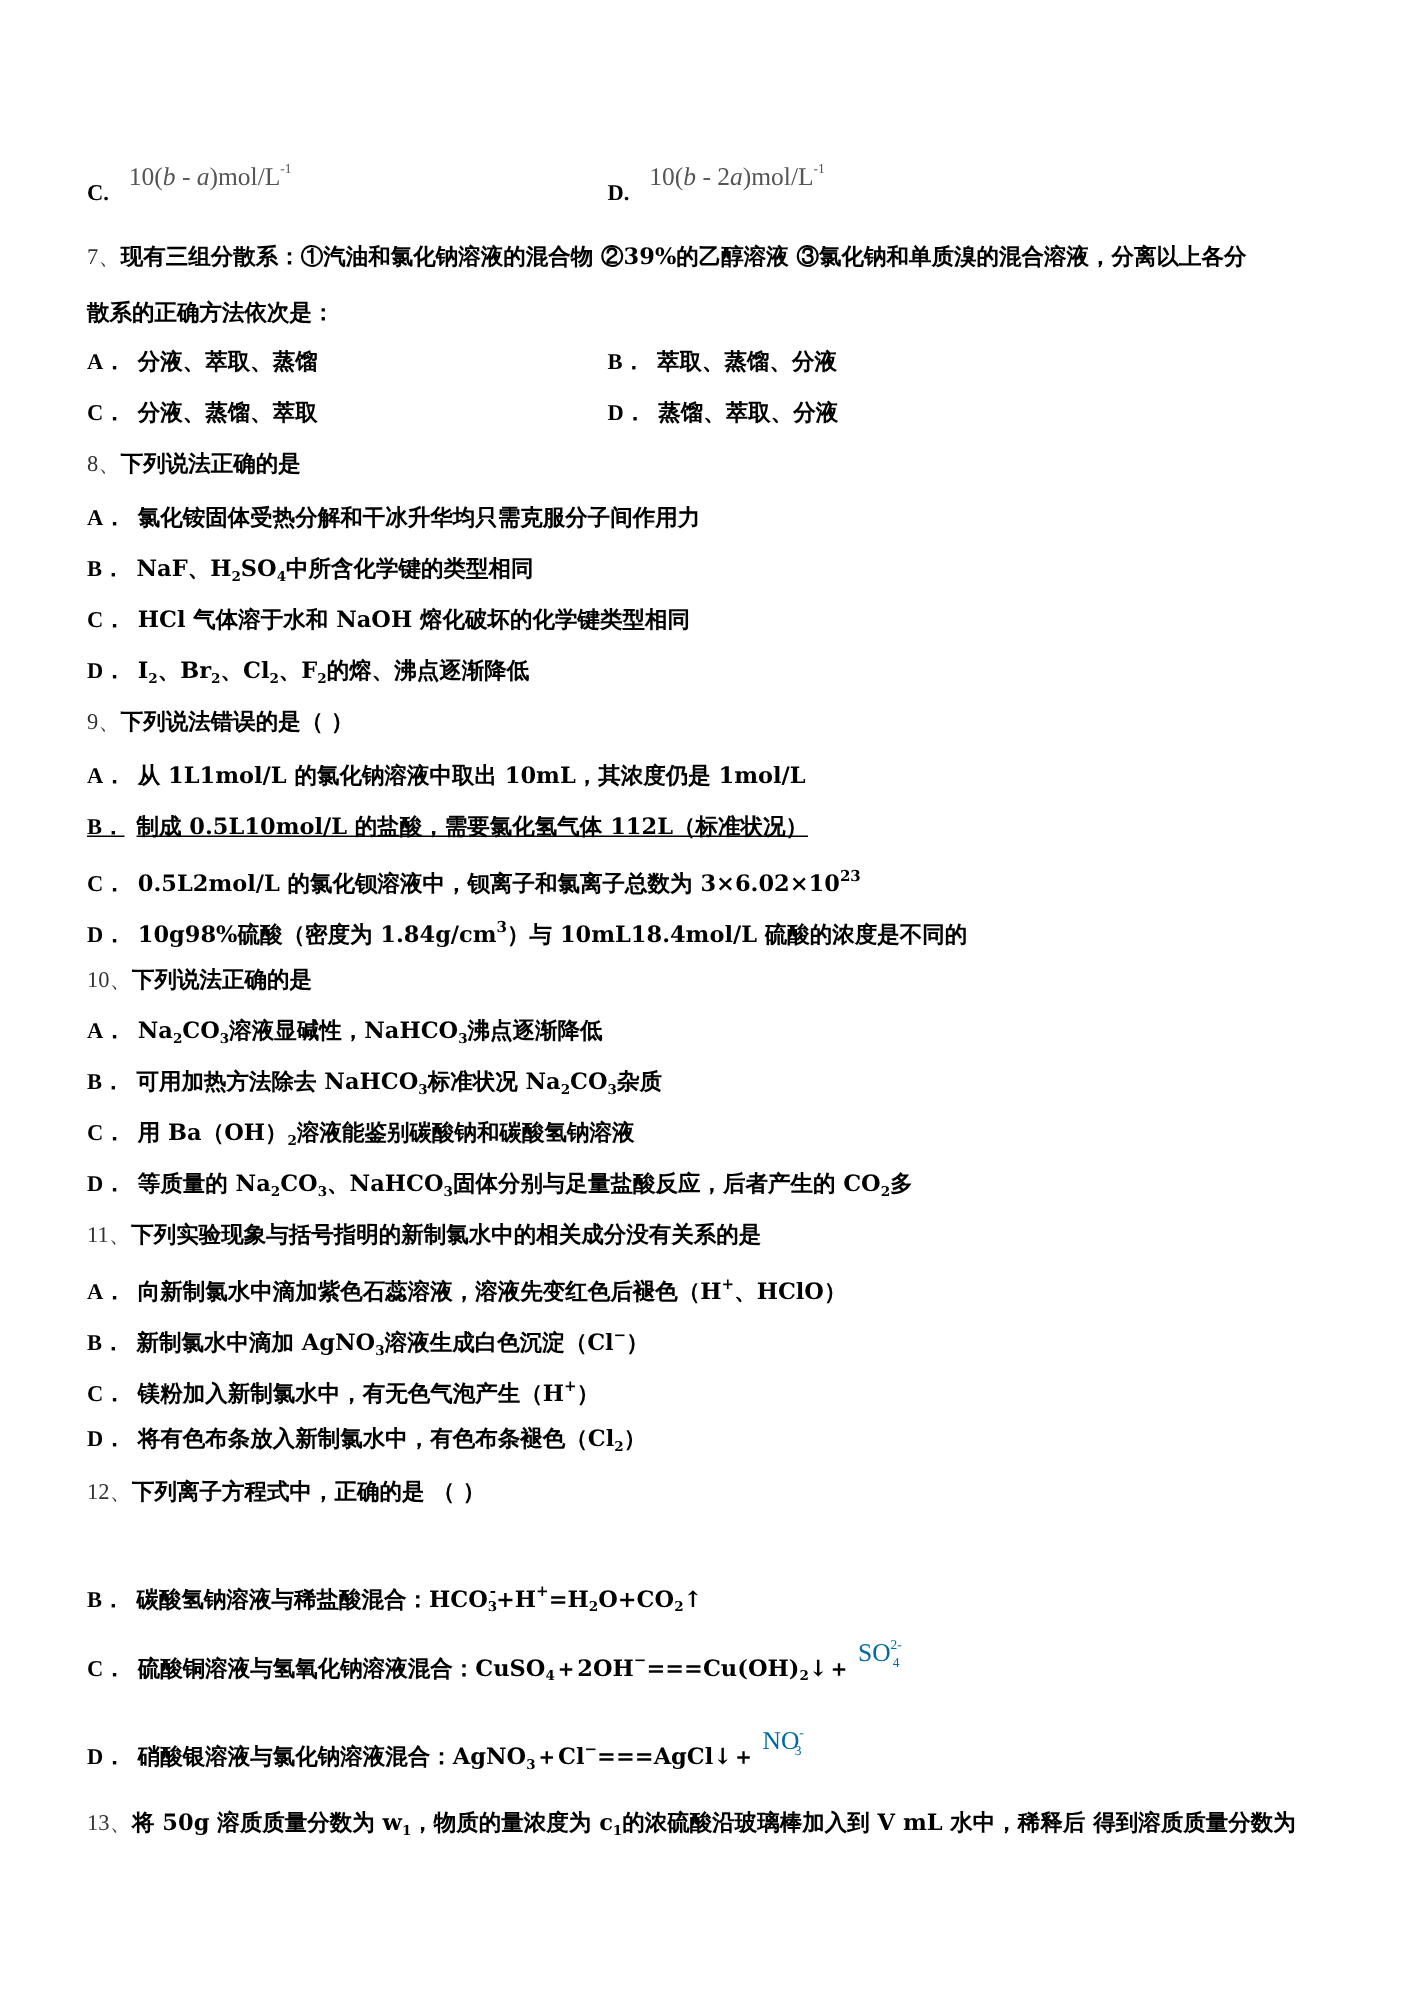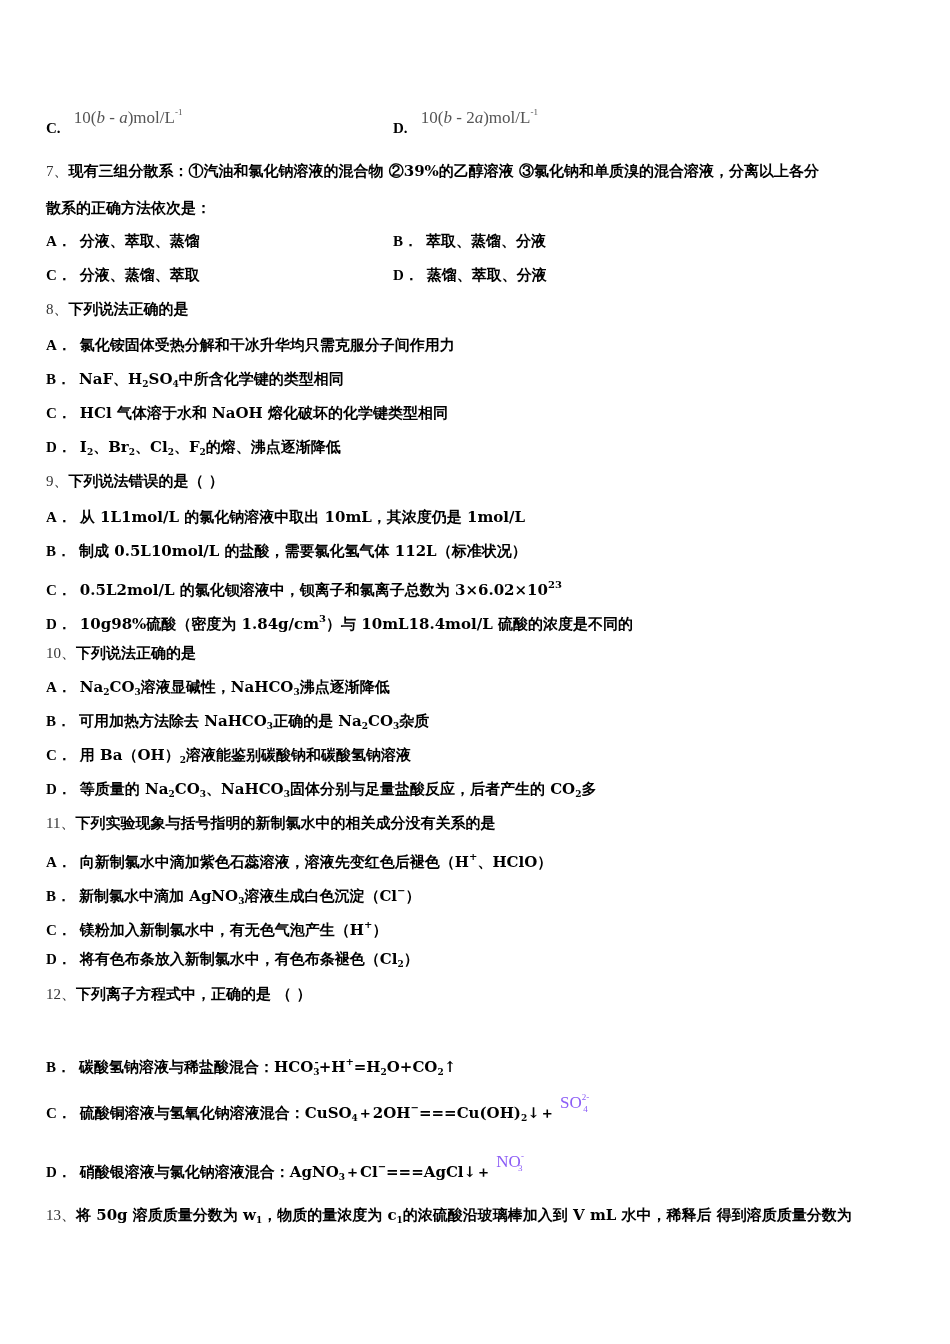--- a/index.html
+++ b/index.html
@@ -10,21 +10,21 @@
   body {
     width: 950px;
     height: 1344px;
     position: relative;
     overflow: hidden;
     font-family: "DejaVu Serif", "Liberation Serif", serif;
     color: #000;
   }
   .page {
     position: absolute;
-    left: 0; top: 0;
+    left: 12px; top: 0;
     width: 756px; height: 1344px;
   }
   .line {
     position: absolute;
     left: 46px;
     font-size: 15px;
     line-height: 20px;
     white-space: nowrap;
     font-weight: bold;
   }
@@ -46,21 +46,21 @@
     color: #555;
     font-size: 17px;
   }
   .math i { font-style: italic; }
   .sup-small { font-size: 9px; vertical-align: 8px; }
   .sub { font-size: 9px; vertical-align: -3px; }
   .sup { font-size: 10px; vertical-align: 7px; }
   .ion {
     font-family: "Liberation Serif", serif;
     font-weight: normal;
-    color: #8b5cf6;
+    color: #0369a1;
     font-size: 17px;
     position: relative;
     top: -10px;
   }
   .ion .isup { font-size: 9px; position: relative; top: -8px; }
   .ion .isub { font-size: 9px; position: relative; top: 4px; margin-left: -6px; }
 </style>
 </head>
 <body>
 
@@ -109,38 +109,38 @@
   <div class="line" style="top:437px;">
     <span class="optletter">D．</span><span>I</span><span class="sub">2</span><span>、Br</span><span class="sub">2</span><span>、Cl</span><span class="sub">2</span><span>、F</span><span class="sub">2</span><span>的熔、沸点逐渐降低</span>
   </div>
 
   <div class="line" style="top:471px;">
     <span class="qnum">9、</span><span class="qtext">下列说法错误的是（   ）</span>
   </div>
   <div class="line" style="top:507px;">
     <span class="optletter">A．</span><span>从 1L1mol/L 的氯化钠溶液中取出 10mL，其浓度仍是 1mol/L</span>
   </div>
-  <div class="line" style="top:541px;">
+  <div class="line" style="top:541px;text-decoration:underline;">
     <span class="optletter">B．</span><span>制成 0.5L10mol/L 的盐酸，需要氯化氢气体 112L（标准状况）</span>
   </div>
   <div class="line" style="top:575px;">
     <span class="optletter">C．</span><span>0.5L2mol/L 的氯化钡溶液中，钡离子和氯离子总数为 3×6.02×10</span><span class="sup">23</span>
   </div>
   <div class="line" style="top:609px;">
     <span class="optletter">D．</span><span>10g98%硫酸（密度为 1.84g/cm</span><span class="sup">3</span><span>）与 10mL18.4mol/L 硫酸的浓度是不同的</span>
   </div>
 
   <div class="line" style="top:643px;">
     <span class="qnum">10、</span><span class="qtext">下列说法正确的是</span>
   </div>
   <div class="line" style="top:677px;">
     <span class="optletter">A．</span><span>Na</span><span class="sub">2</span><span>CO</span><span class="sub">3</span><span>溶液显碱性，NaHCO</span><span class="sub">3</span><span>沸点逐渐降低</span>
   </div>
   <div class="line" style="top:711px;">
-    <span class="optletter">B．</span><span>可用加热方法除去 NaHCO</span><span class="sub">3</span><span>正确的是 Na</span><span class="sub">2</span><span>CO</span><span class="sub">3</span><span>杂质</span>
+    <span class="optletter">B．</span><span>可用加热方法除去 NaHCO</span><span class="sub">3</span><span>标准状况 Na</span><span class="sub">2</span><span>CO</span><span class="sub">3</span><span>杂质</span>
   </div>
   <div class="line" style="top:745px;">
     <span class="optletter">C．</span><span>用 Ba（OH）</span><span class="sub">2</span><span>溶液能鉴别碳酸钠和碳酸氢钠溶液</span>
   </div>
   <div class="line" style="top:779px;">
     <span class="optletter">D．</span><span>等质量的 Na</span><span class="sub">2</span><span>CO</span><span class="sub">3</span><span>、NaHCO</span><span class="sub">3</span><span>固体分别与足量盐酸反应，后者产生的 CO</span><span class="sub">2</span><span>多</span>
   </div>
 
   <div class="line" style="top:813px;">
     <span class="qnum">11、</span><span class="qtext">下列实验现象与括号指明的新制氯水中的相关成分没有关系的是</span>

